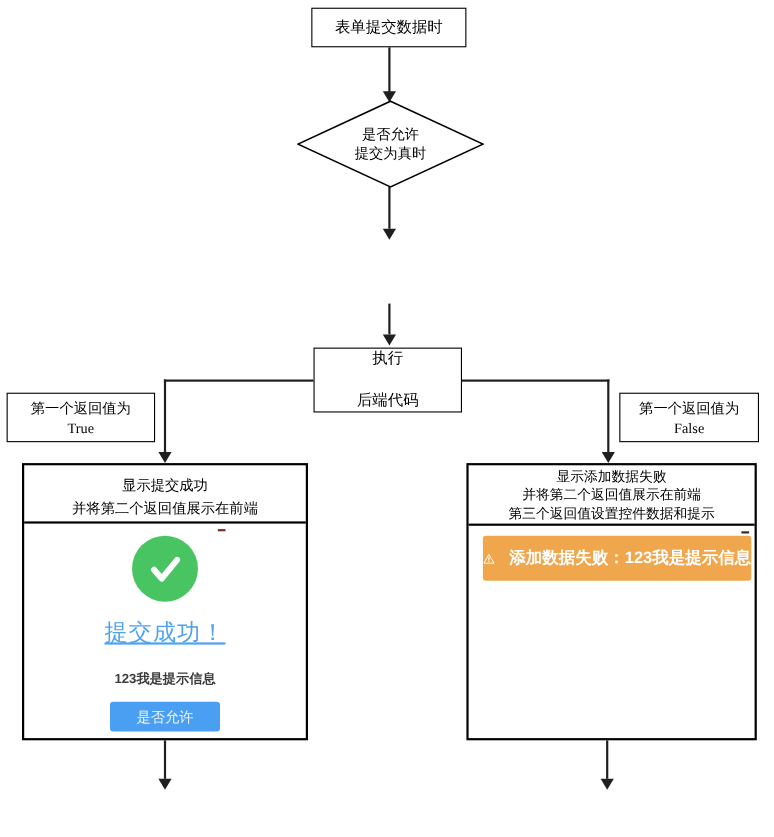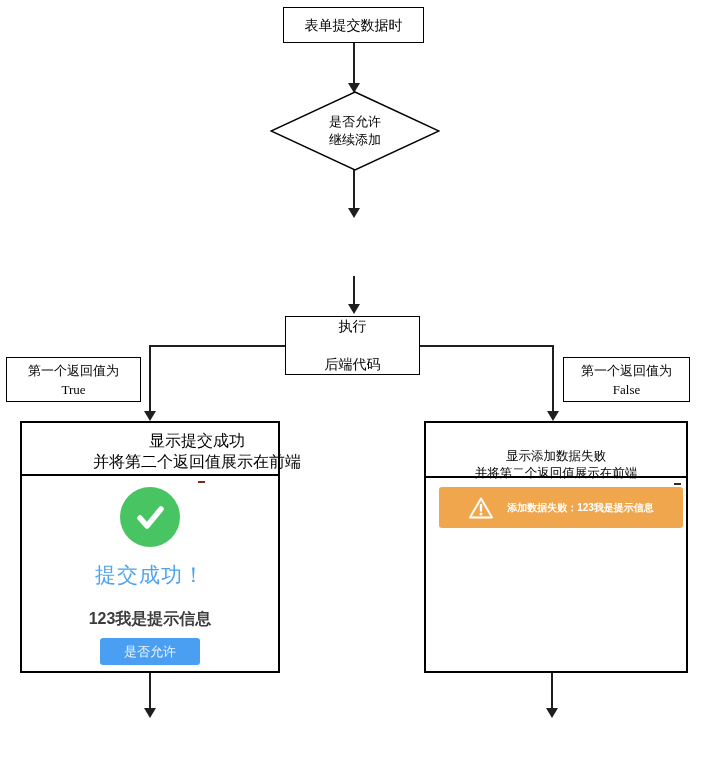--- a/index.html
+++ b/index.html
@@ -42,58 +42,59 @@
   
   .panel{
     position:absolute;background:#fff;border:2px solid #000;box-sizing:border-box;
   }
   .panel-header{
     position:absolute;left:0;top:0;width:100%;
     display:flex;flex-direction:column;align-items:center;justify-content:center;
     text-align:center;
   }
   .panel-divider{position:absolute;left:0;width:100%;height:2px;background:#000;}
-  #success-panel .panel-header{height:51px;font-size:16px;line-height:21px;padding-top:2px;padding-left:47px;}
-  #failure-panel .panel-header{height:53px;font-size:12.5px;line-height:17px;padding-top:15px;}
+  #success-panel .panel-header{height:51px;font-size:13px;line-height:21px;padding-top:2px;}
+  #failure-panel .panel-header{height:53px;font-size:12.5px;line-height:17px;padding-top:1px;}
   
   .dialog-content{font-family:"Liberation Sans","DejaVu Sans",sans-serif;}
   #check-circle{
     position:absolute;left:50%;top:64px;transform:translateX(-50%);
     width:60px;height:60px;border-radius:50%;
     background:var(--success-green,#49c463);
     display:flex;align-items:center;justify-content:center;
   }
   #success-title{
     position:absolute;left:0;top:138px;width:100%;
     text-align:center;font-size:21px;letter-spacing:1px;
     color:var(--title-blue,#4da3f0);
     font-family:"Liberation Sans","DejaVu Sans",sans-serif;
+    text-decoration:underline;
   }
   #success-message{
     position:absolute;left:0;top:186px;width:100%;
-    text-align:center;font-size:16px;font-weight:700;color:#3c3c3c;
+    text-align:center;font-size:12px;font-weight:700;color:#3c3c3c;
     font-family:"Liberation Sans","DejaVu Sans",sans-serif;
   }
   #continue-button{
     position:absolute;left:50%;top:215px;transform:translateX(-50%);
     width:100px;height:27px;border:none;border-radius:3px;
     background:var(--button-blue,#4b9ff2);
     color:#eaf4ff;font-size:13px;line-height:27px;text-align:center;
     font-family:"Liberation Sans","DejaVu Sans",sans-serif;
     cursor:pointer;padding:0;
   }
   
   #failure-alert{
     position:absolute;left:13px;top:64px;width:244px;height:41px;
     border-radius:3px;background:var(--alert-orange,#efa64c);
     display:flex;align-items:center;justify-content:center;
     font-family:"Liberation Sans","DejaVu Sans",sans-serif;
   }
   #failure-alert-text{
-    color:#fff;font-size:10px;font-weight:700;margin-left:13px;white-space:nowrap;
+    color:#fff;font-size:15px;font-weight:700;margin-left:13px;white-space:nowrap;
   }
   .artifact-dash{position:absolute;height:2px;width:7px;}
   #artifact-left{left:198px;top:481px;background:#7c2b20;}
   #artifact-right{left:674px;top:483px;background:#3a2b12;}
 </style>
 </head>
 <body>
 
 <div id="canvas">
 
@@ -103,21 +104,21 @@
 
   <div class="vline" style="left:353px;top:43px;height:41px;"></div>
   <div class="arrowhead" style="left:348px;top:83px;"></div>
 
   <div id="decision-wrap">
     <svg width="170" height="80" viewBox="0 0 170 80">
       <polygon points="85,1 169,40 85,79 1,40" fill="#ffffff" stroke="#000000" stroke-width="1.4"></polygon>
     </svg>
     <div id="decision-text">
       <span>是否允许</span>
-      <span>继续添加</span>
+      <span>提交为真时</span>
     </div>
   </div>
 
   <div class="vline" style="left:353px;top:170px;height:38px;"></div>
   <div class="arrowhead" style="left:348px;top:208px;"></div>
 
 
   <div class="vline" style="left:353px;top:276px;height:28px;"></div>
   <div class="arrowhead" style="left:348px;top:304px;"></div>
 
@@ -159,20 +160,21 @@
       <div id="success-message">123我是提示信息</div>
       <button id="continue-button">是否允许</button>
     </div>
   </div>
   <div id="artifact-left" class="artifact-dash"></div>
 
   <div id="failure-panel" class="panel" style="left:424px;top:421px;width:264px;height:252px;">
     <div class="panel-header">
       <span>显示添加数据失败</span>
       <span>并将第二个返回值展示在前端</span>
+      <span>第三个返回值设置控件数据和提示</span>
     </div>
     <div class="panel-divider" style="top:53px;"></div>
     <div id="failure-alert">
       <svg width="26" height="24" viewBox="0 0 26 24">
         <path d="M13 2.5 L24 21.5 H2 Z" fill="none" stroke="#ffffff" stroke-width="2" stroke-linejoin="round"></path>
         <line x1="13" y1="9" x2="13" y2="14.5" stroke="#ffffff" stroke-width="2.4" stroke-linecap="round"></line>
         <circle cx="13" cy="18" r="1.5" fill="#ffffff"></circle>
       </svg>
       <span id="failure-alert-text">添加数据失败：123我是提示信息</span>
     </div>

